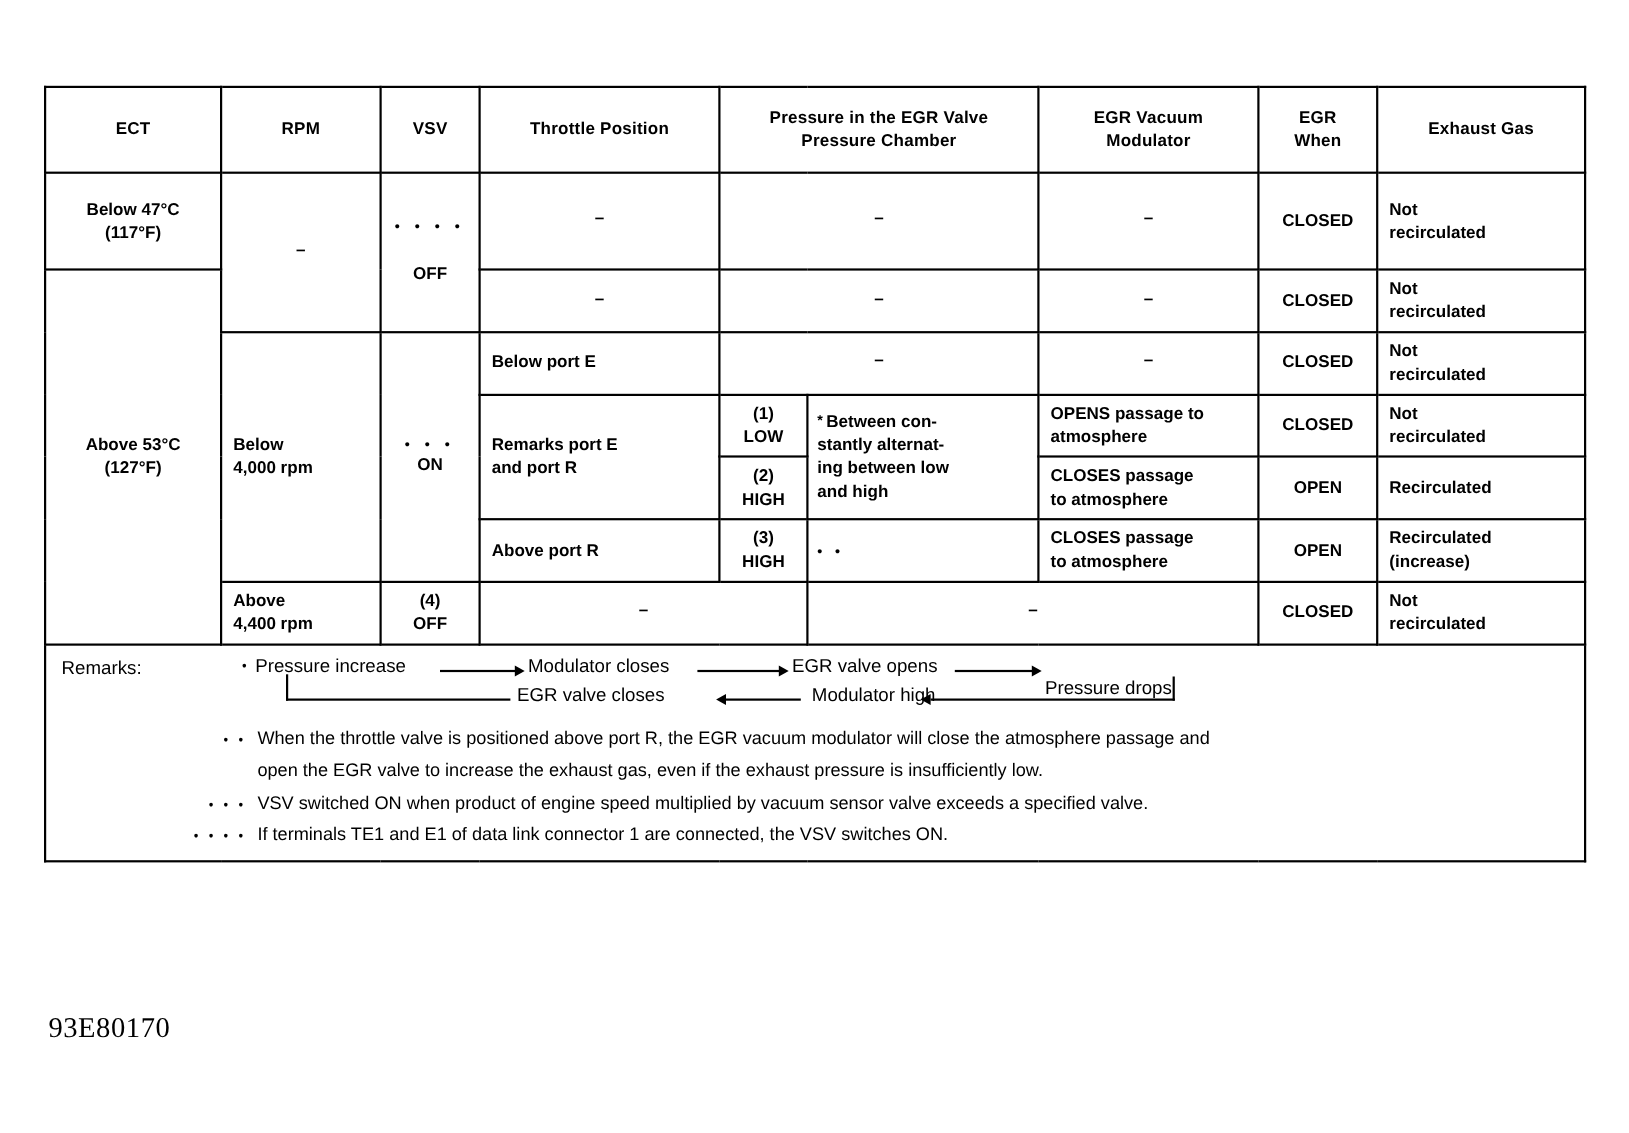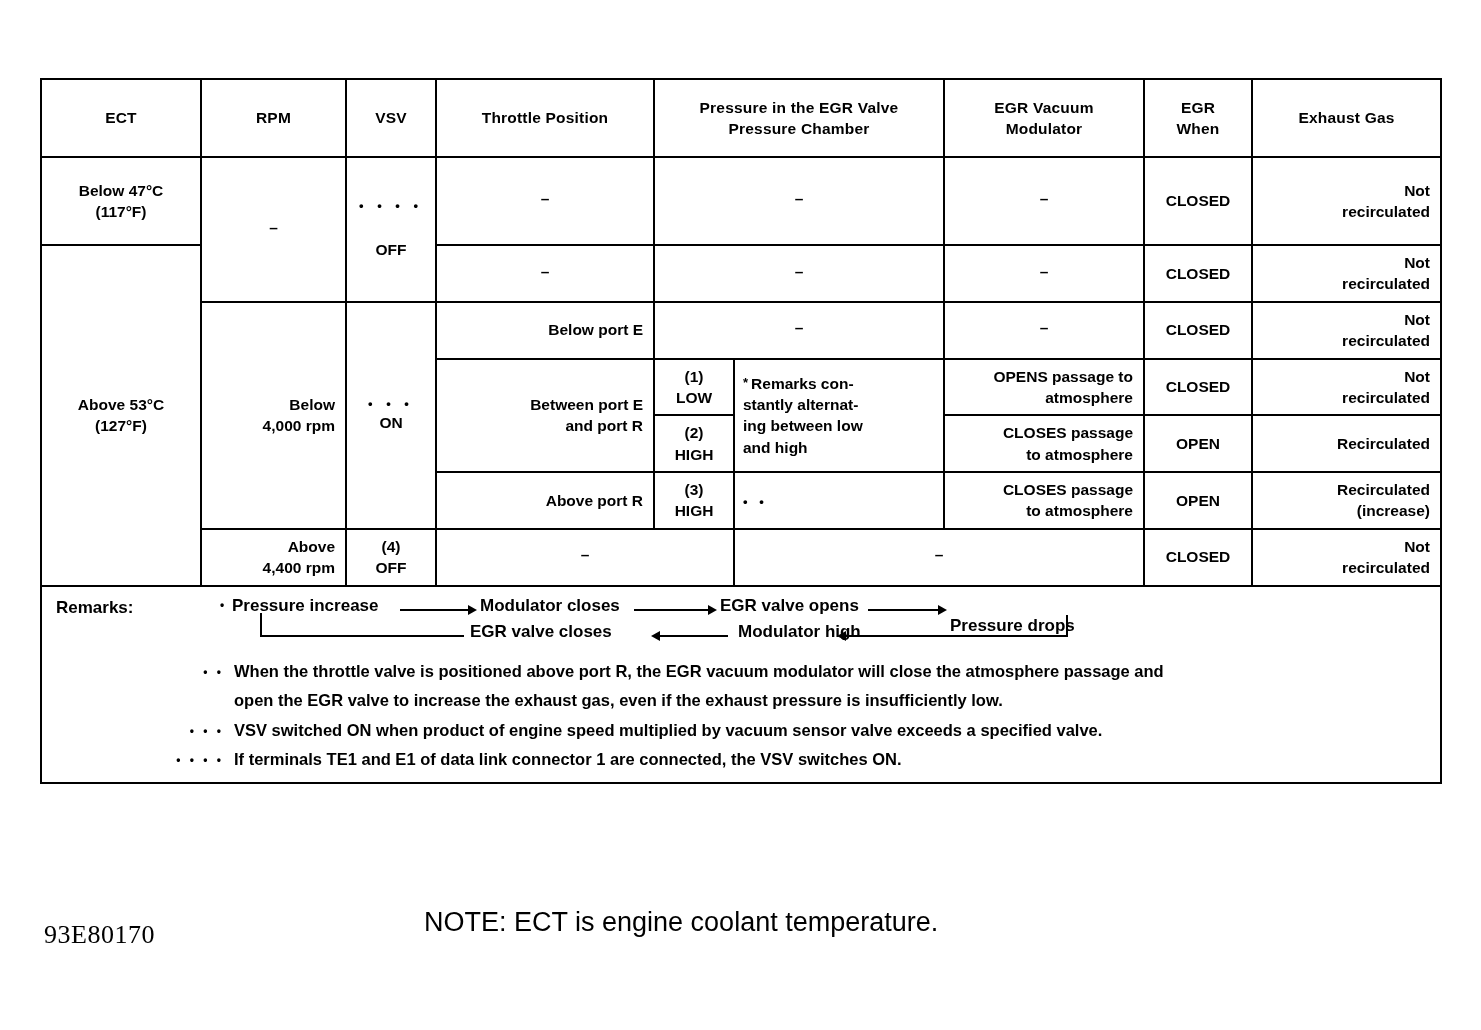--- a/index.html
+++ b/index.html
@@ -51,21 +51,21 @@
   }
   .hdr .l2 { display:block; }
 
   
   .c {
     padding: 6px 10px !important;
     font-weight: normal;
     font-size: 16.5px;
   }
   .ctr { text-align: center; }
-  .lft { text-align: right; }
+  .lft { text-align: left; }
 
   .dash {
     text-align: center;
     font-weight: normal;
     font-size: 19px;
   }
   .dash span { display:inline-block; transform: translateY(-2px); }
 
   
   .vsv {
@@ -98,21 +98,21 @@
   .ptxt .mk { font-size: 13px; vertical-align: 2px; margin-right: 3px;}
   .mk2 { font-size: 13px; letter-spacing: 4px; }
 
   
   .remarks-cell {
     padding: 10px 0 14px 0 !important;
     vertical-align: top;
   }
   #remarks {
     position: relative;
-    font-weight: bold;
+    font-weight: normal;
     font-size: 17px;
     line-height: 1.0;
     padding-left: 14px;
   }
   .rm-flow {
     position: relative;
     height: 62px;
   }
   .rm-label {
     position: absolute;
@@ -293,29 +293,29 @@
       </td>
       <td class="c ctr">CLOSED</td>
       <td class="c lft twoline">
         <span>Not</span>
         <span>recirculated</span>
       </td>
     </tr>
 
     <tr>
       <td class="c lft twoline" rowspan="2">
-        <span>Between port E</span>
+        <span>Remarks port E</span>
         <span>and port R</span>
       </td>
       <td class="pnum">
         <span>(1)</span>
         <span>LOW</span>
       </td>
       <td class="ptxt" rowspan="2">
-        <span class="mk">*</span><span>Remarks con-</span><br>
+        <span class="mk">*</span><span>Between con-</span><br>
         <span>stantly alternat-</span><br>
         <span>ing between low</span><br>
         <span>and high</span>
       </td>
       <td class="c lft twoline">
         <span>OPENS passage to</span>
         <span>atmosphere</span>
       </td>
       <td class="c ctr">CLOSED</td>
       <td class="c lft twoline">
@@ -434,15 +434,14 @@
             <span>If terminals TE1 and E1 of data link connector 1 are connected, the VSV switches ON.</span>
           </div>
 
         </div>
       </td>
     </tr>
   </tbody>
     </table>
 
   <div id="fig-id">93E80170</div>
-  <div id="bottom-note">NOTE:  ECT is engine coolant temperature.</div>
 
 </div>
 
 </body></html>

